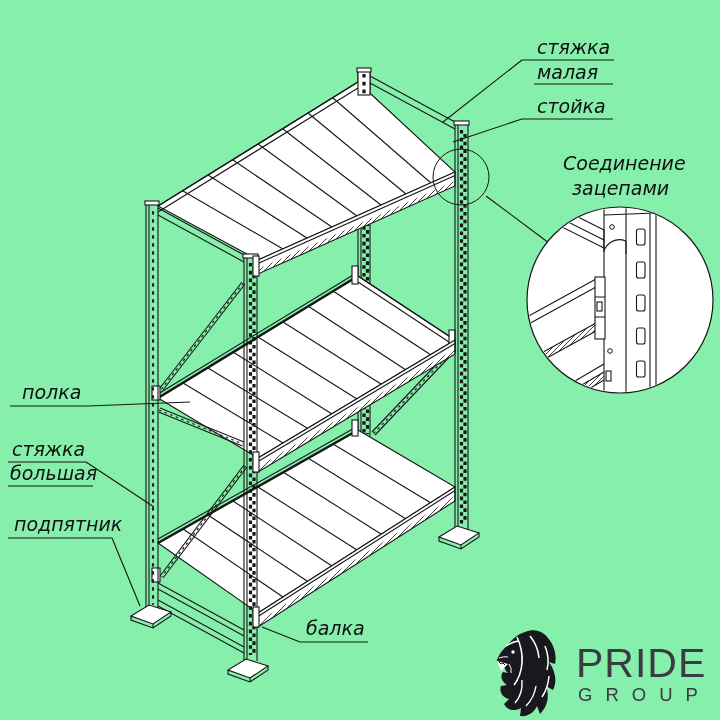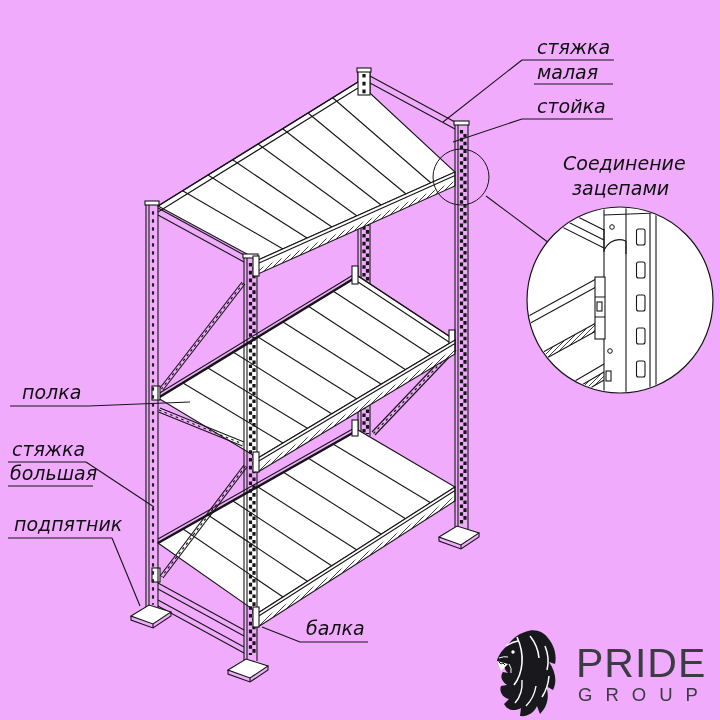--- a/index.html
+++ b/index.html
@@ -1,16 +1,16 @@
 <!DOCTYPE html>
 <html><head>
 <meta charset="utf-8">
 <style>
   html,body{margin:0;padding:0;background:#fff;}
-  .canvas{position:relative;width:720px;height:720px;background:#f0abfc;overflow:hidden;}
+  .canvas{position:relative;width:720px;height:720px;background:#86efac;overflow:hidden;}
   svg{display:block;}
   .lbl{font-family:"DejaVu Sans",sans-serif;font-style:italic;font-size:19px;fill:#101010;}
   .brand{font-family:"Liberation Sans",sans-serif;font-size:41px;fill:#3b3b42;letter-spacing:1px;}
   .brand2{font-family:"Liberation Sans",sans-serif;font-size:18.5px;fill:#3b3b42;letter-spacing:13px;}
   .ln{stroke:#161616;stroke-width:1.1;fill:none;}
   .lnt{stroke:#161616;stroke-width:2.4;fill:none;}
   .deck{fill:#ffffff;stroke:#161616;stroke-width:1.1;}
   .wh{fill:#ffffff;stroke:#161616;stroke-width:1.1;}
   .dash{stroke:#161616;stroke-width:1.2;stroke-dasharray:2.5 3.5;fill:none;}
 </style>

